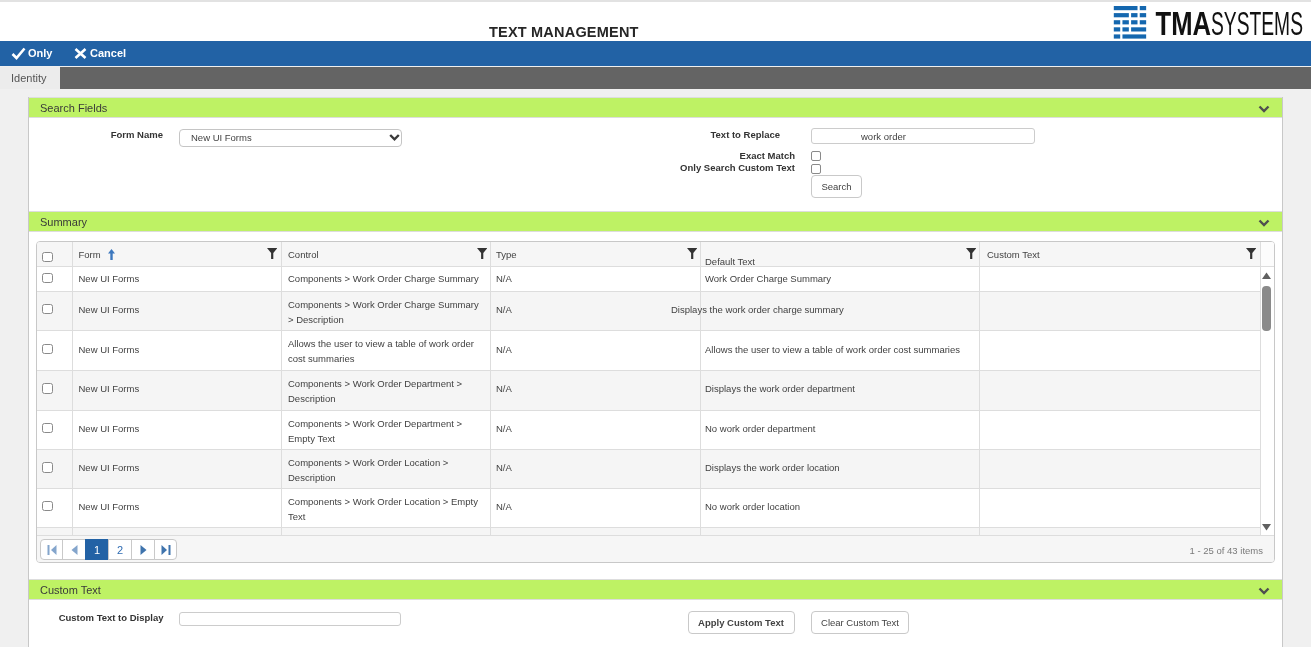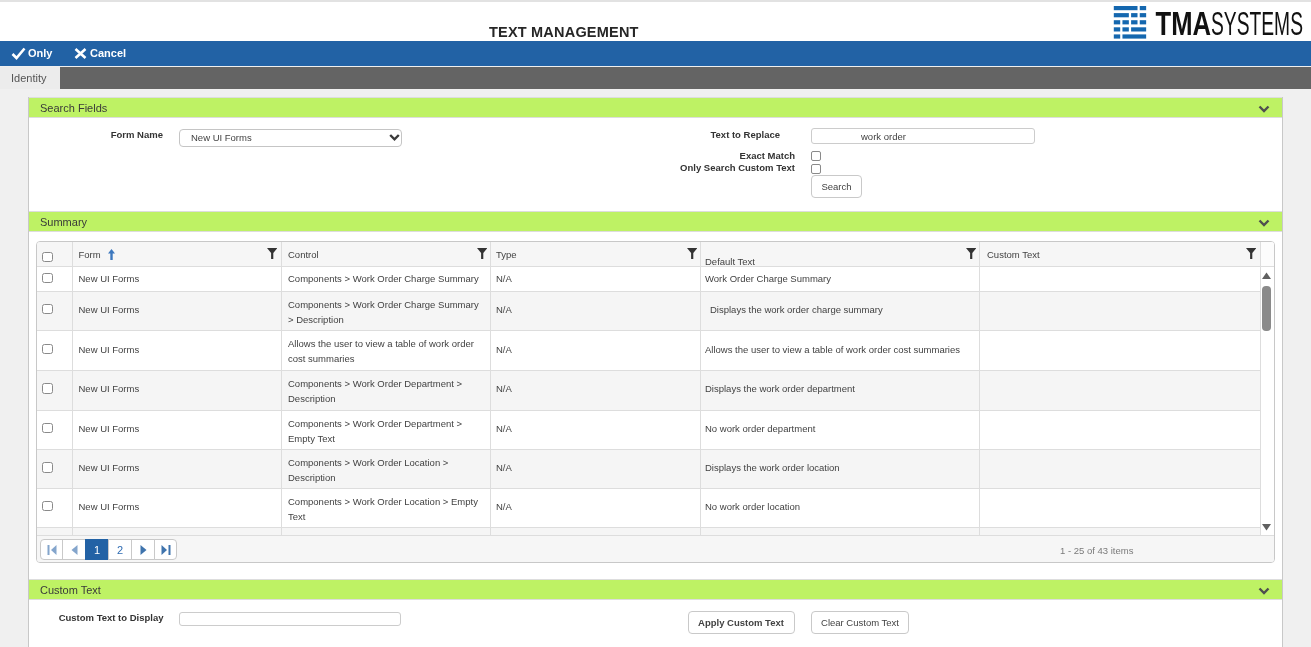--- a/index.html
+++ b/index.html
@@ -146,21 +146,21 @@
 <input type="checkbox" class="cb" style="left: 42px; top: 272.5px; width: 10.5px; height: 10.5px; border-radius: 2.5px;">
 <div class="txt" style="left:78.5px;top:272.5px;">New UI Forms</div>
 <div class="txt" style="left:288px;top:272.5px;">Components &gt; Work Order Charge Summary</div>
 <div class="txt" style="left:496px;top:272.5px;">N/A</div>
 <div class="txt" style="left:705px;top:272.5px;">Work Order Charge Summary</div>
 <input type="checkbox" class="cb" style="left: 42px; top: 303.75px; width: 10.5px; height: 10.5px; border-radius: 2.5px;">
 <div class="txt" style="left:78.5px;top:303.75px;">New UI Forms</div>
 <div class="txt" style="left:288px;top:298.5px;">Components &gt; Work Order Charge Summary</div>
 <div class="txt" style="left:288px;top:313.5px;">&gt; Description</div>
 <div class="txt" style="left:496px;top:303.75px;">N/A</div>
-<div class="txt" style="left:702px;top:303.75px;padding-left:8px;">Displays the work order charge summary</div>
+<div class="txt" style="left:663px;top:303.75px;padding-left:8px;">Displays the work order charge summary</div>
 <input type="checkbox" class="cb" style="left: 42px; top: 343.5px; width: 10.5px; height: 10.5px; border-radius: 2.5px;">
 <div class="txt" style="left:78.5px;top:343.5px;">New UI Forms</div>
 <div class="txt" style="left:288px;top:338px;">Allows the user to view a table of work order</div>
 <div class="txt" style="left:288px;top:353px;">cost summaries</div>
 <div class="txt" style="left:496px;top:343.5px;">N/A</div>
 <div class="txt" style="left:705px;top:343.5px;">Allows the user to view a table of work order cost summaries</div>
 <input type="checkbox" class="cb" style="left: 42px; top: 383.25px; width: 10.5px; height: 10.5px; border-radius: 2.5px;">
 <div class="txt" style="left:78.5px;top:383.25px;">New UI Forms</div>
 <div class="txt" style="left:288px;top:378px;">Components &gt; Work Order Department &gt;</div>
 <div class="txt" style="left:288px;top:393px;">Description</div>
@@ -205,21 +205,21 @@
   <div class="btn" style="left:45px;top:0;width:24px;height:21px;border-radius:0;background:#2262a5;border-color:#2262a5;color:#fff;line-height:20px;font-size:11px;">1</div>
   <div class="btn" style="left:68px;top:0;width:24px;height:21px;border-radius:0;color:#2f6cb3;line-height:20px;font-size:11px;">2</div>
   <div class="btn" style="left:91px;top:0;width:24px;height:21px;border-radius:0;"><svg width="7" height="10" viewBox="0 0 7 10" style="margin-top:5.5px;">
         <path d="M0.5 0 L6.5 5 L0.5 10 Z" fill="#3f74ad"></path>
       </svg></div>
   <div class="btn" style="left:114px;top:0;width:23px;height:21px;border-radius:0 4px 4px 0;"><svg width="10" height="10" viewBox="0 0 10 10" style="margin-top:5.5px;">
         <path d="M0.5 0 L6 5 L0.5 10 Z" fill="#3f74ad"></path>
         <rect x="7.5" y="0" width="2" height="10" fill="#3f74ad"></rect>
       </svg></div>
 </div>
-<div class="txt" style="left:1060px;top:544.5px;width:203px;color:#7a7a7a;">1 - 25 of 43 items</div>
+<div class="txt" style="left:1060px;top:544.5px;width:203px;text-align:right;color:#7a7a7a;">1 - 25 of 43 items</div>
 
 <div class="sechdr" style="top:578.5px;">
     <span>Custom Text</span>
 <svg class="chev" width="12" height="8" viewBox="0 0 12 8">
       <path d="M1.5 1.5 L6 6 L10.5 1.5" stroke="#4f4f4f" stroke-width="2.4" fill="none"></path>
     </svg>
 </div>
 <div class="lbl" style="left:30px;top:611.5px;width:133.5px;">Custom Text to Display</div>
 <div class="abs" style="left:178.5px;top:611.5px;width:222px;height:14.5px;background:#fff;border:1px solid #ccc;border-radius:3px;"></div>
 <div class="btn" style="left:687.5px;top:611px;width:107px;height:22.5px;line-height:21px;font-weight:bold;">Apply Custom Text</div>

